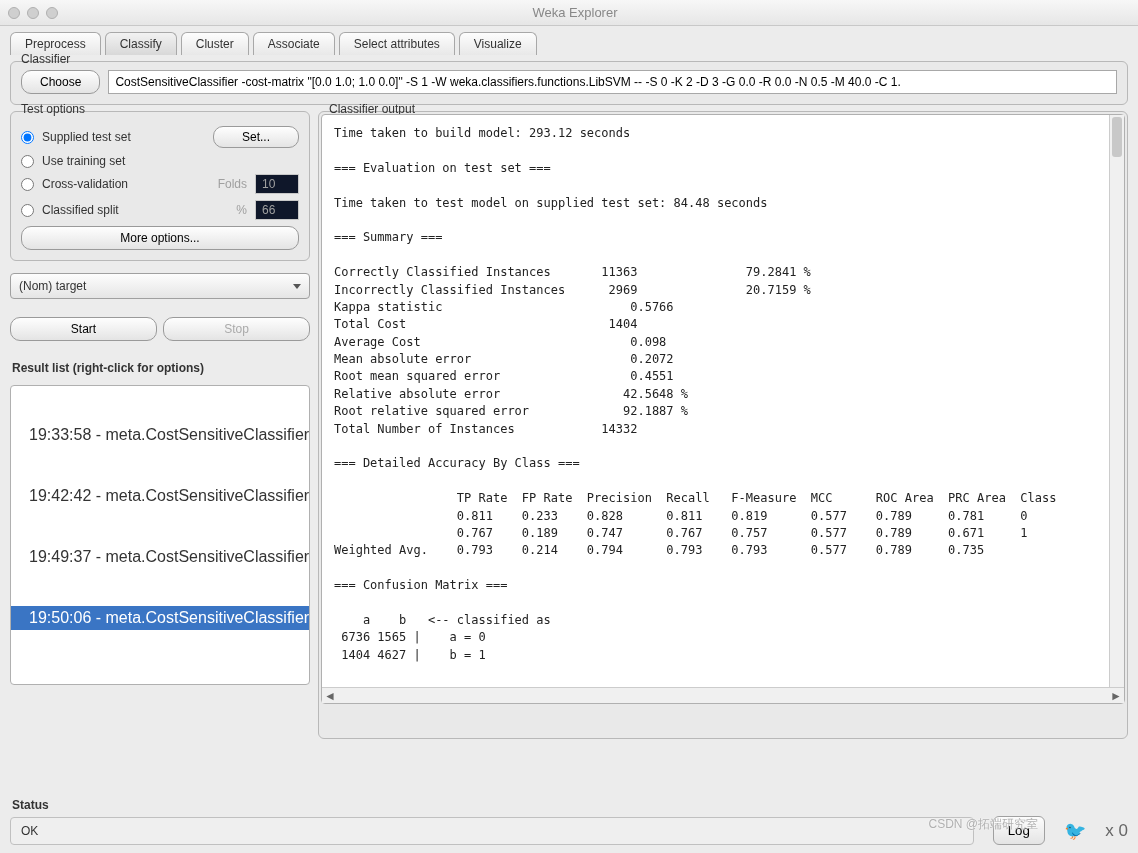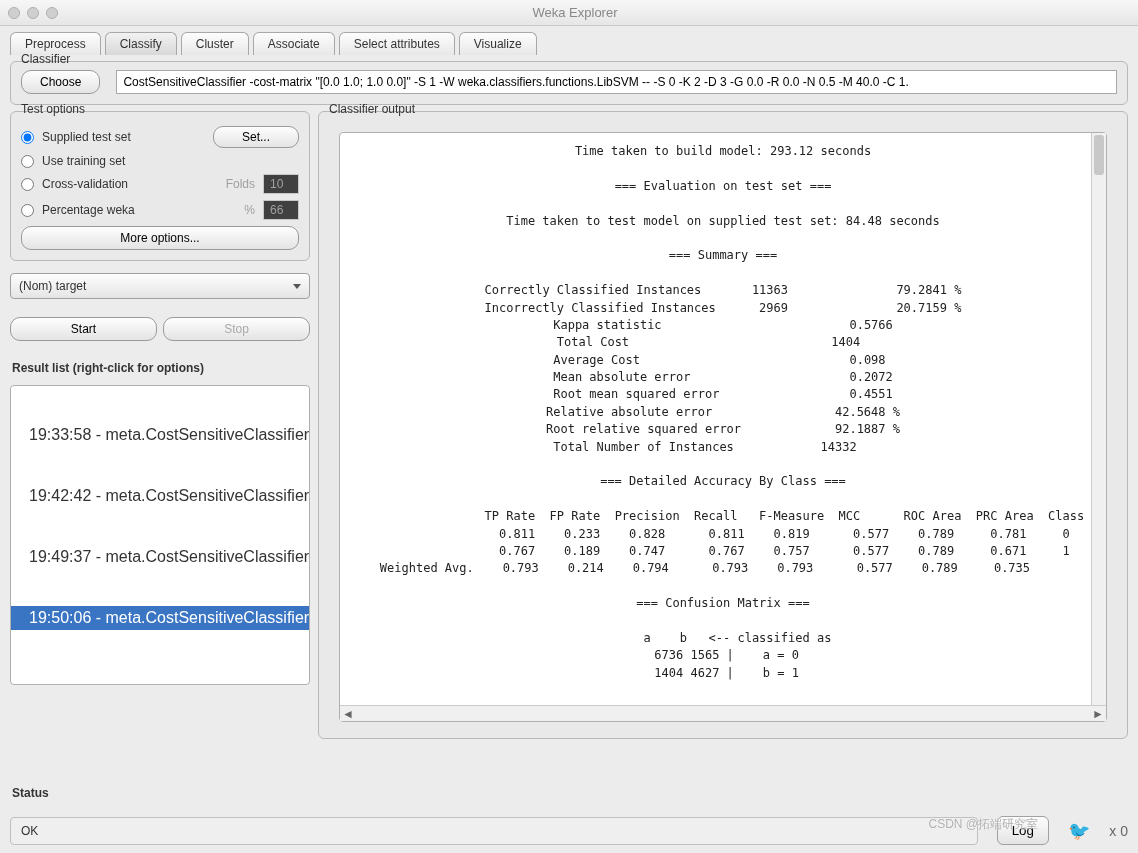--- a/index.html
+++ b/index.html
@@ -47,21 +47,21 @@
 }
 .fieldset > .legend {
   position:absolute;
   top:-10px; left:8px;
   font-weight:normal;
   font-size:12px;
   background:transparent;
   padding:0 2px;
   color:#333;
 }
-.classifier-row { display:flex; align-items:center; gap:16px; }
+.classifier-row { display:flex; align-items:center; gap:8px; }
 .btn {
   padding:4px 18px;
   border:1px solid #9a9a9a;
   border-radius:10px;
   background:linear-gradient(#fefefe,#e4e4e4);
   font-size:12px;
   cursor:pointer;
 }
 .btn.wide { width:100%; }
 .textfield {
@@ -73,23 +73,23 @@
   font-family: inherit;
 }
 .main-cols { display:flex; gap:0; padding:0 10px; }
 .left-col { width:300px; display:flex; flex-direction:column; gap:6px; }
 .right-col { flex:1; }
 .opt-row { display:flex; align-items:center; gap:8px; margin:6px 0; }
 .radio { width:13px; height:13px; }
 .opt-lbl { flex:1; }
 .opt-sub { color:#a0a0a0; width:36px; text-align:right; }
 .mini-inp {
-  width:36px;
+  width:44px;
   border:1px solid #c8c8c8;
-  background:#404040;
+  background:#0f172a;
   color:#a0a0a0;
   padding:2px 6px;
   font-size:12px;
 }
 .select-row {
   margin:6px 0;
   display:flex;
 }
 .combobox {
   flex:1;
@@ -127,21 +127,20 @@
 }
 .output-pre {
   flex:1;
   padding:10px 12px;
   font-family: Menlo, Monaco, Consolas, monospace;
   font-size:12px;
   line-height:1.45;
   white-space:pre;
   overflow:auto;
   color:#222;
-  text-align:center;
 }
 .vscroll {
   position:absolute; right:0; top:0; bottom:16px; width:15px;
   background:#f0f0f0; border-left:1px solid #ccc;
 }
 .vthumb { position:absolute; top:2px; left:2px; right:2px; height:40px; background:#c8c8c8; border-radius:3px; }
 .hscroll-row { height:16px; background:#f0f0f0; border-top:1px solid #ccc; position:relative; }
 .hscroll-row .arrow { position:absolute; top:2px; width:12px; height:12px; display:flex;align-items:center;justify-content:center;color:#666; }
 .hscroll-row .arrow.left{left:2px;} .hscroll-row .arrow.right{right:2px;}
 .status-row {
@@ -158,21 +157,21 @@
   padding:6px 10px;
   border-radius:4px;
 }
 .log-btn {
   border:1px solid #a0a0a0; border-radius:6px;
   padding:6px 14px;
   background:linear-gradient(#fdfdfd,#e4e4e4);
   cursor:pointer;
 }
 .bird { font-size:18px; color:#777; }
-.x0 { font-size:14px; color:#666; }
+.x0 { font-size:17px; color:#666; }
 .watermark {
   position:absolute; right:100px; bottom:20px;
   color:#b0b0b0; font-size:12px; pointer-events:none;
   text-shadow:0 0 2px #fff;
 }
 </style>
 </head>
 <body>
 
 <div class="titlebar">
@@ -216,21 +215,21 @@
         <span class="opt-lbl">Use training set</span>
       </div>
       <div class="opt-row">
         <input type="radio" class="radio" name="topt" style="">
         <span class="opt-lbl">Cross-validation</span>
         <span class="opt-sub">Folds</span>
         <input class="mini-inp" value="10" style="">
       </div>
       <div class="opt-row">
         <input type="radio" class="radio" name="topt" style="">
-        <span class="opt-lbl">Percentage weka</span>
+        <span class="opt-lbl">Classified split</span>
         <span class="opt-sub">%</span>
         <input class="mini-inp" value="66" style="">
       </div>
       <div style="margin-top:6px">
         <button class="btn wide">More options...</button>
       </div>
     </div>
 
     <div class="select-row">
       <div class="combobox">
@@ -247,21 +246,21 @@
     <div class="section-label">Result list (right-click for options)</div>
     <div class="result-list">
       <div class="result-item">19:33:58 - meta.CostSensitiveClassifier</div>
       <div class="result-item">19:42:42 - meta.CostSensitiveClassifier</div>
       <div class="result-item">19:49:37 - meta.CostSensitiveClassifier</div>
       <div class="result-item selected">19:50:06 - meta.CostSensitiveClassifier</div>
     </div>
   </div>
 
   <div class="right-col">
-    <div class="fieldset" style="margin:0 0 12px 8px; height:628px; padding:20px;">
+    <div class="fieldset" style="margin:0 0 12px 8px; height:628px; padding:2px;">
       <div class="legend">Classifier output</div>
       <div class="output-box">
         <pre class="output-pre">Time taken to build model: 293.12 seconds
 
 === Evaluation on test set ===
 
 Time taken to test model on supplied test set: 84.48 seconds
 
 === Summary ===
 
@@ -295,21 +294,21 @@
         <div class="hscroll-row">
           <div class="arrow left">◄</div>
           <div class="arrow right">►</div>
         </div>
       </div>
     </div>
   </div>
 </div>
 
 <div class="status-row">
-  <div class="section-label" style="margin:0 0 16px 2px">Status</div>
+  <div class="section-label" style="margin:0 0 4px 2px">Status</div>
   <div class="status-inner">
     <div class="status-text">OK</div>
     <button class="log-btn">Log</button>
     <span class="bird">🐦</span>
     <span class="x0">x 0</span>
   </div>
 </div>
 
 <div class="watermark">CSDN @拓端研究室</div>
 

